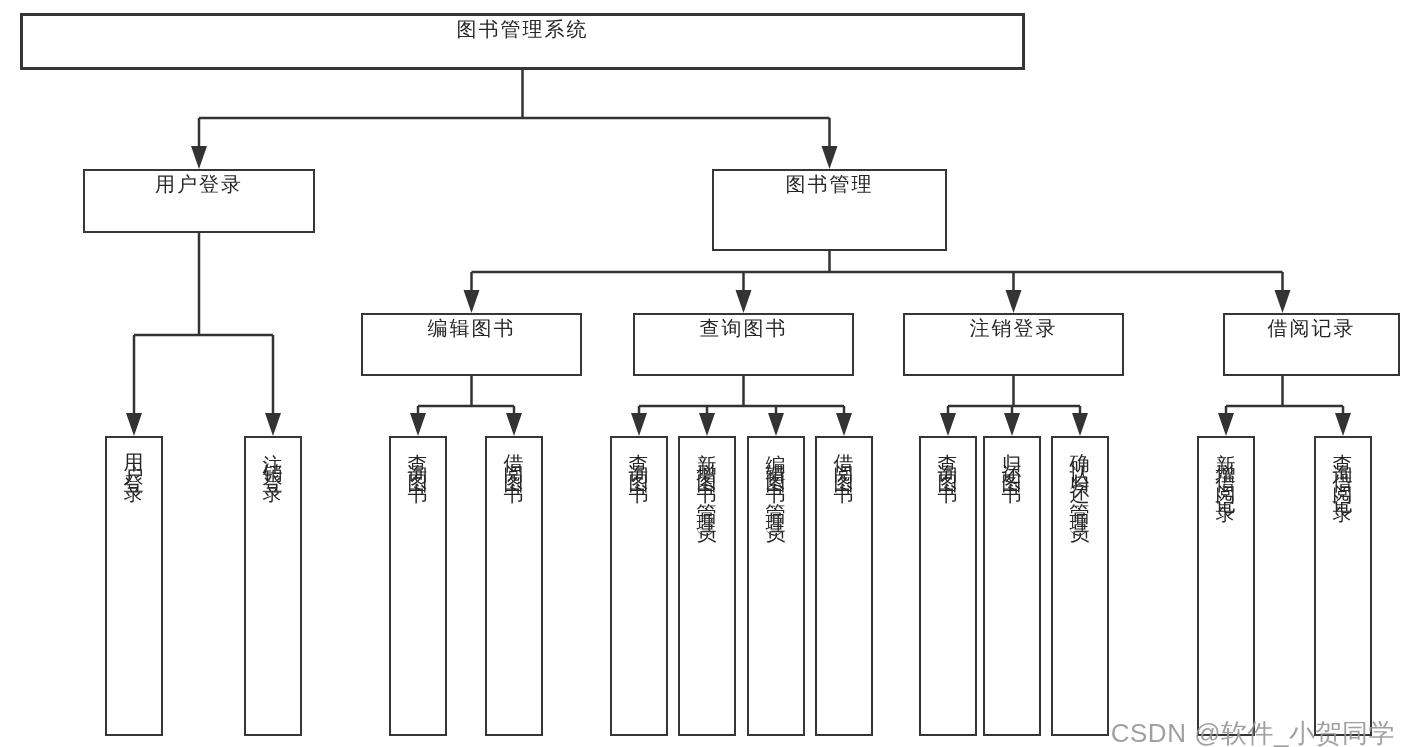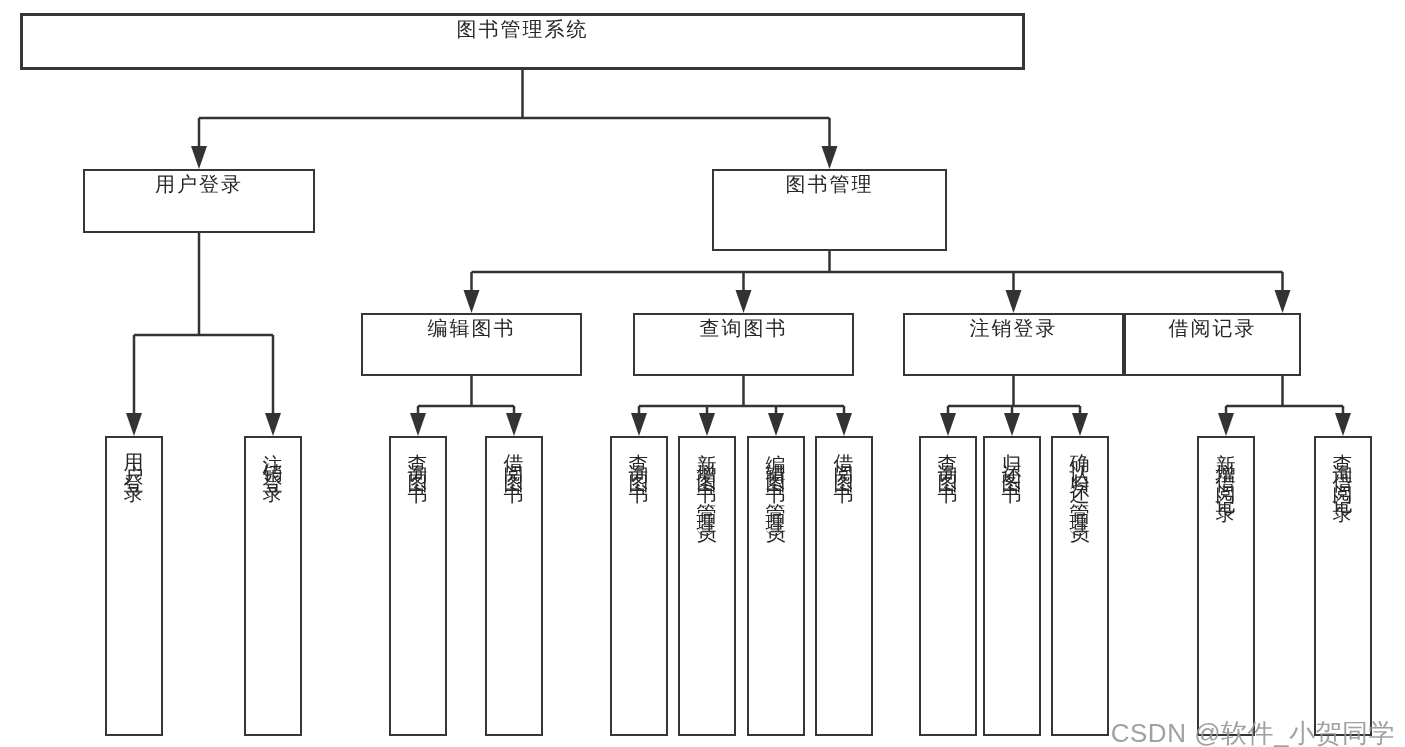--- a/index.html
+++ b/index.html
@@ -97,21 +97,21 @@
 
   <div class="box hbox" style="left:361px;top:313px;width:221px;height:63px">
     <span>编辑图书</span>
   </div>
   <div class="box hbox" style="left:633px;top:313px;width:221px;height:63px">
     <span>查询图书</span>
   </div>
   <div class="box hbox" style="left:903px;top:313px;width:221px;height:63px">
     <span>注销登录</span>
   </div>
-  <div class="box hbox" style="left:1124px;top:313px;width:177px;height:63px">
+  <div class="box hbox" style="left:1223px;top:313px;width:177px;height:63px">
     <span>借阅记录</span>
   </div>
 
   <div class="box leaf" style="left:105px;top:436px;width:58px;height:300px">
     <span class="vtext">用户登录</span>
   </div>
   <div class="box leaf" style="left:244px;top:436px;width:58px;height:300px">
     <span class="vtext">注销登录</span>
   </div>
 

